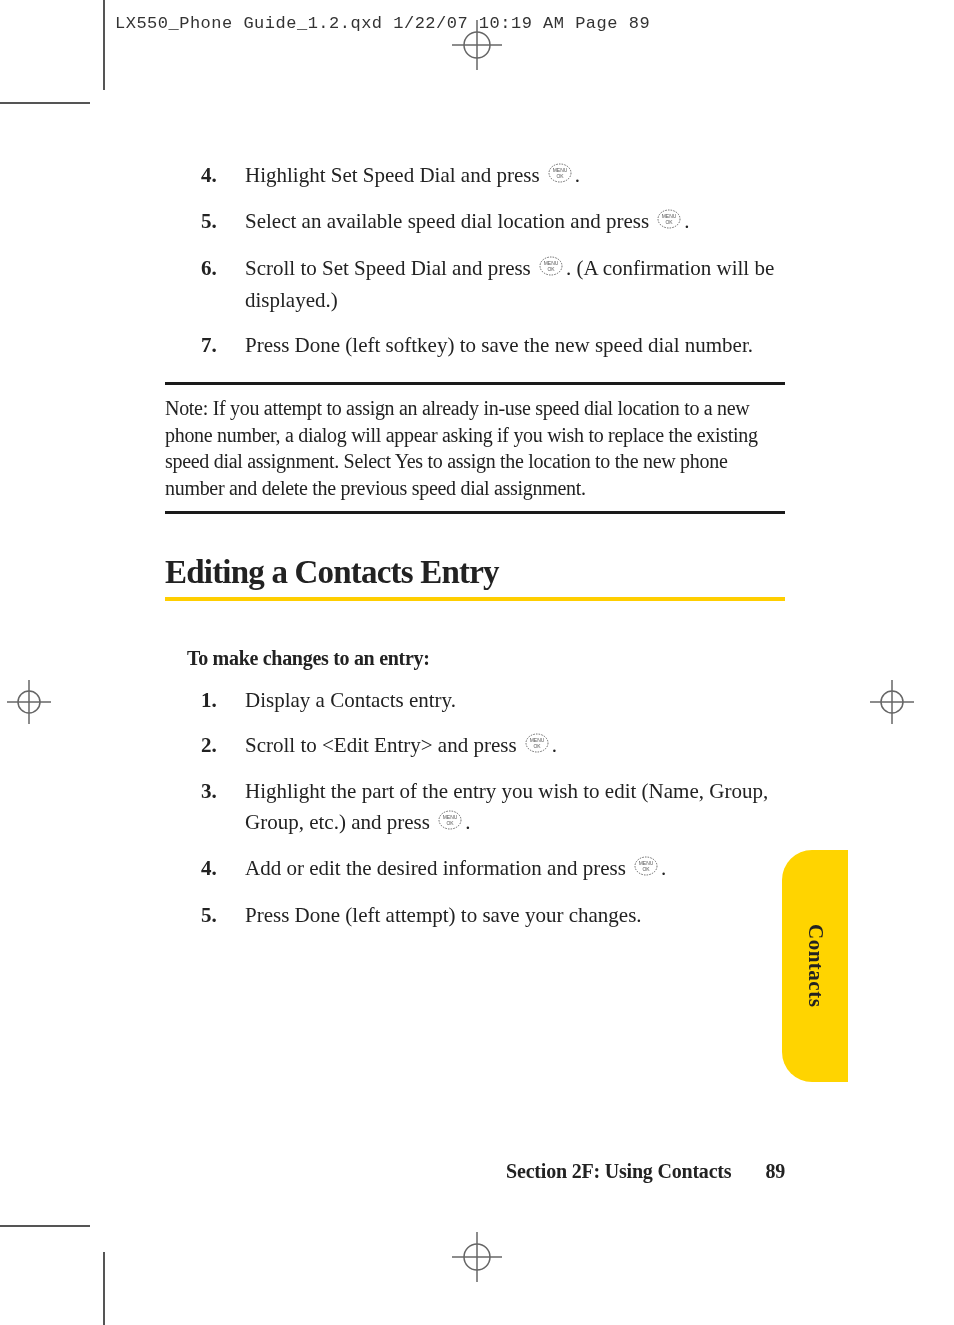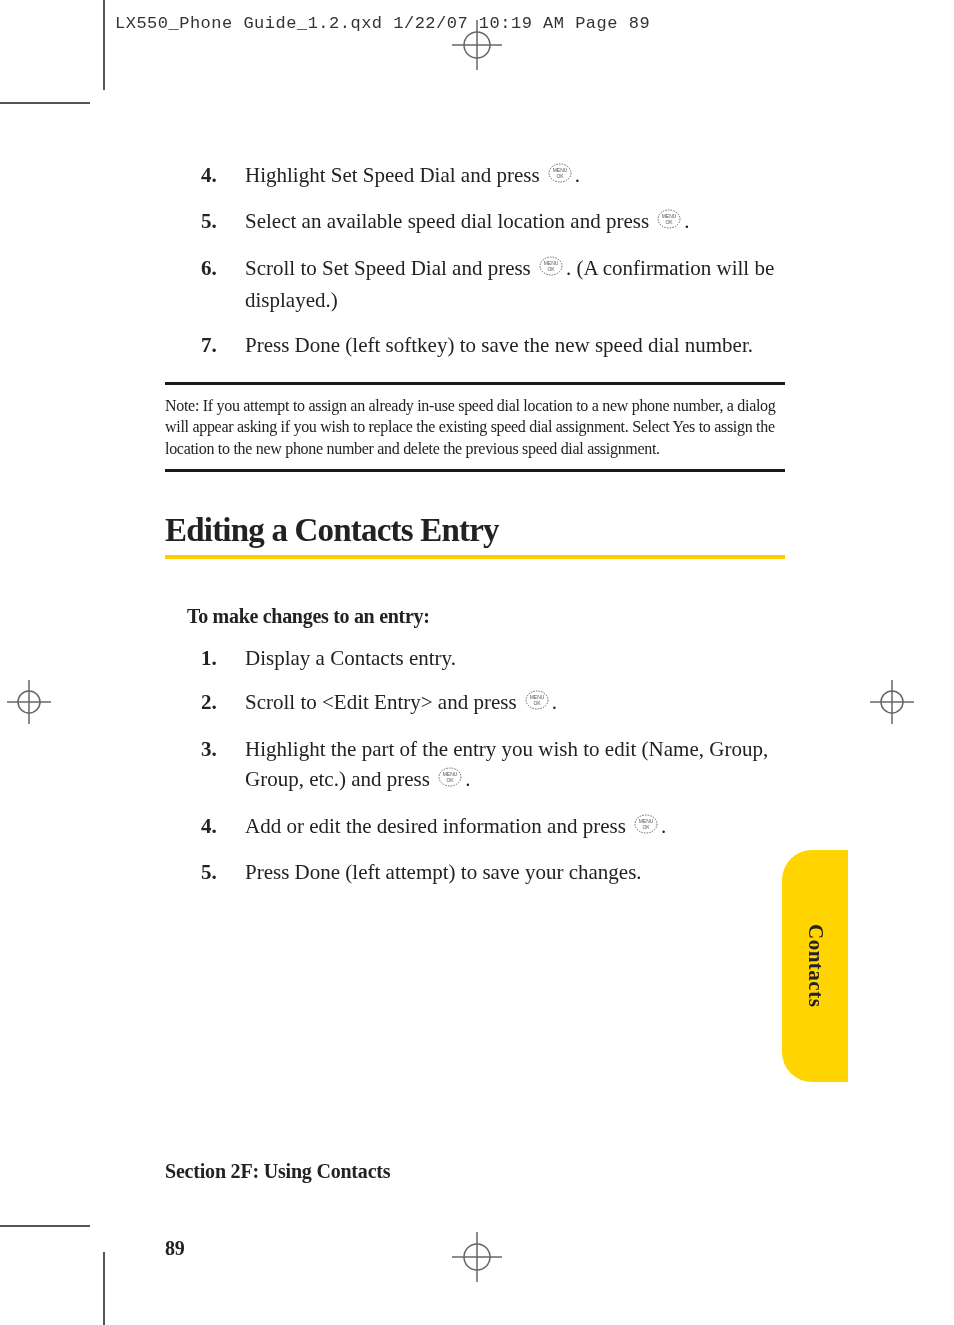--- a/index.html
+++ b/index.html
@@ -55,21 +55,21 @@
       vertical-align: middle;
       margin: 0 2px;
     }
     .menu-ok svg { width: 26px; height: 22px; }
     
     .note-box {
       border-top: 3px solid #1a1a1a;
       border-bottom: 3px solid #1a1a1a;
       margin-top: 22px;
       padding: 10px 2px 10px 0;
-      font-size: 16px;
+      font-size: 20px;
       line-height: 1.33;
       letter-spacing: -0.3px;
     }
     
     .section-heading {
       font-size: 33px;
       font-weight: bold;
       letter-spacing: -0.8px;
       margin-top: 40px;
       padding-bottom: 6px;
@@ -108,22 +108,21 @@
     .footer {
       position: absolute;
       top: 1160px;
       left: 165px;
       width: 620px;
       display: flex;
       justify-content: flex-end;
       align-items: baseline;
       font-size: 20px;
       letter-spacing: -0.2px;
-      gap: 54px;
-      flex-direction: column;
+      gap: 34px;
     }
     .footer .sec { font-weight: bold; }
     .footer .pnum { font-weight: bold; text-align: right; }
   </style>
 </head>
 <body>
 
 <div class="crop-v-top"></div>
 <div class="crop-h-top"></div>
 <div class="crop-v-bot"></div>

